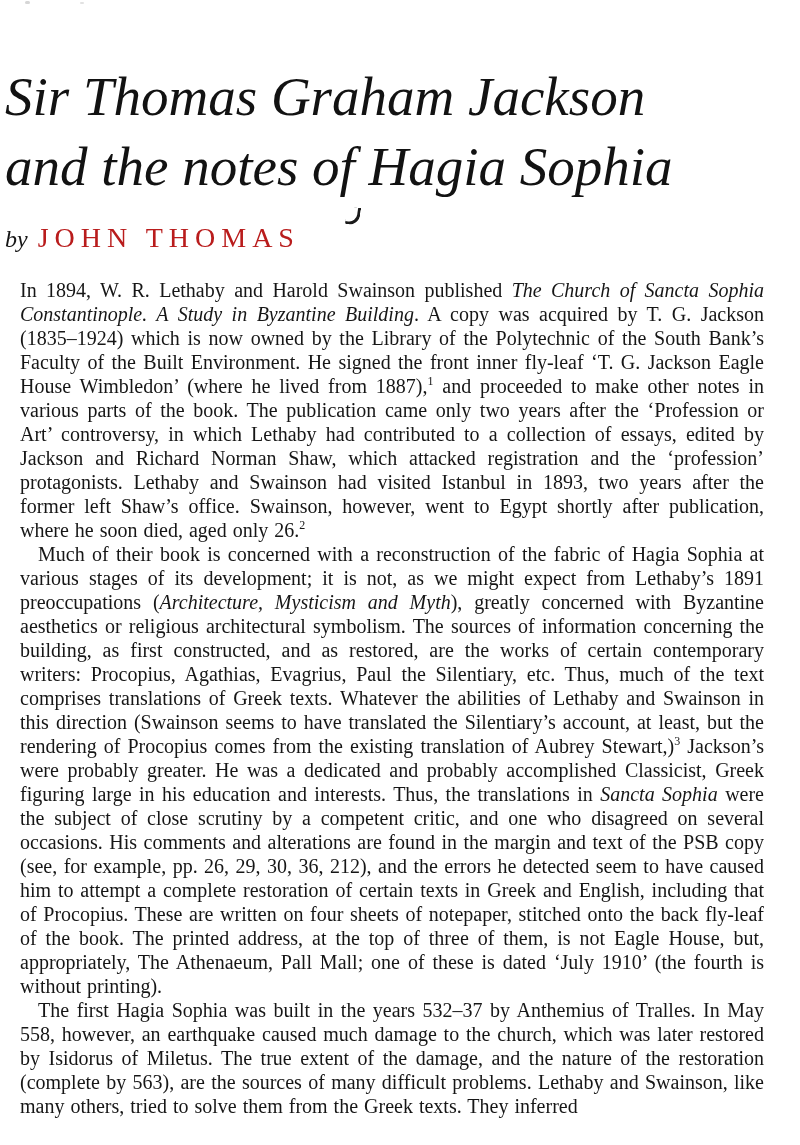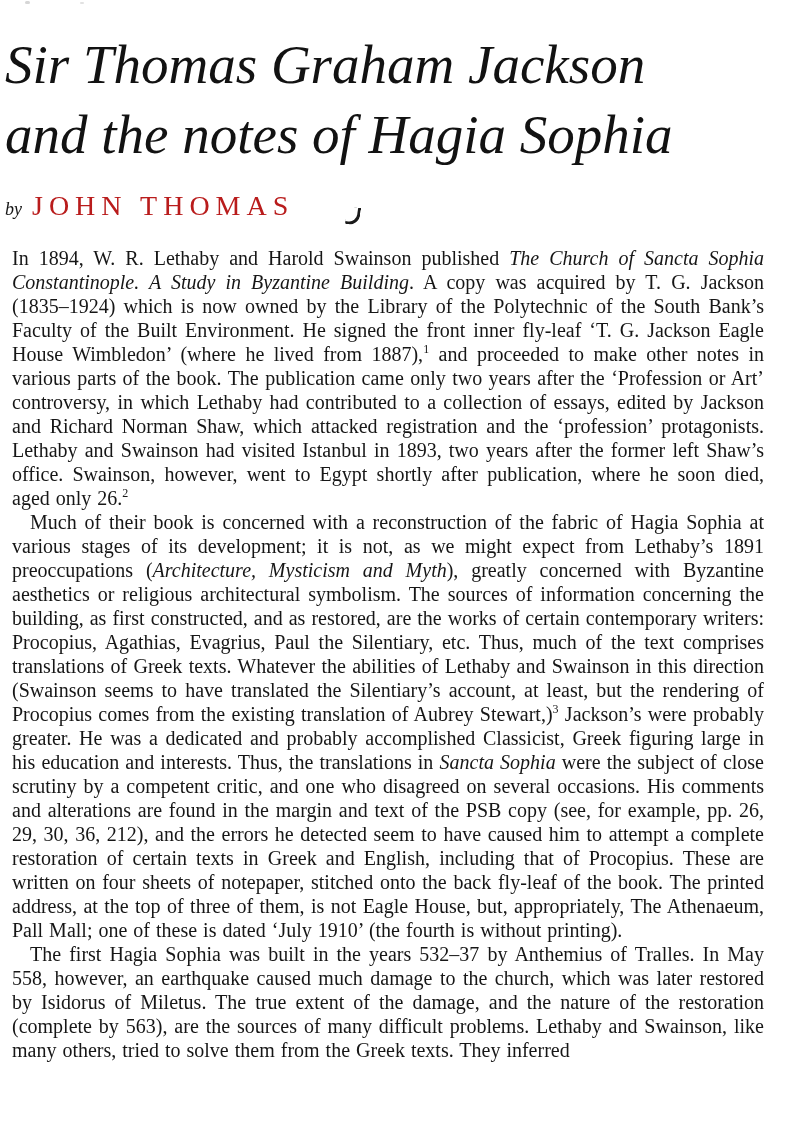--- a/index.html
+++ b/index.html
@@ -6,47 +6,47 @@
   .page {
     position: relative;
     width: 800px;
     height: 1145px;
     background: #ffffff;
     color: #161616;
     font-family: "Liberation Serif", "DejaVu Serif", serif;
     overflow: hidden;
     box-sizing: border-box;
   }
-  .article-header { padding: 30px 0 0 5px; }
+  .article-header { padding: 62px 0 0 5px; }
   .article-title {
     margin: 0;
     font-style: italic;
     font-weight: normal;
     font-size: 55px;
     line-height: 70px;
     letter-spacing: 0px;
     color: #121212;
     white-space: nowrap;
   }
   .article-title .title-line { display: block; }
   .byline { margin-top: 20px; margin-left: 0px; }
   .byline-prefix {
     font-style: italic;
-    font-size: 18px;
+    font-size: 24px;
     margin-right: 10px;
     color: #161616;
   }
   .byline-author {
     font-size: 28px;
     letter-spacing: 6px;
     color: #b91c1c;
   }
   .article-body {
     margin-top: 24px;
-    padding-left: 12px;
+    padding-left: 20px;
     width: 764px;
     box-sizing: border-box;
   }
   .para {
     margin: 0;
     font-size: 20px;
     line-height: 24px;
     text-align: justify;
     color: #161616;
     word-spacing: 1px;

